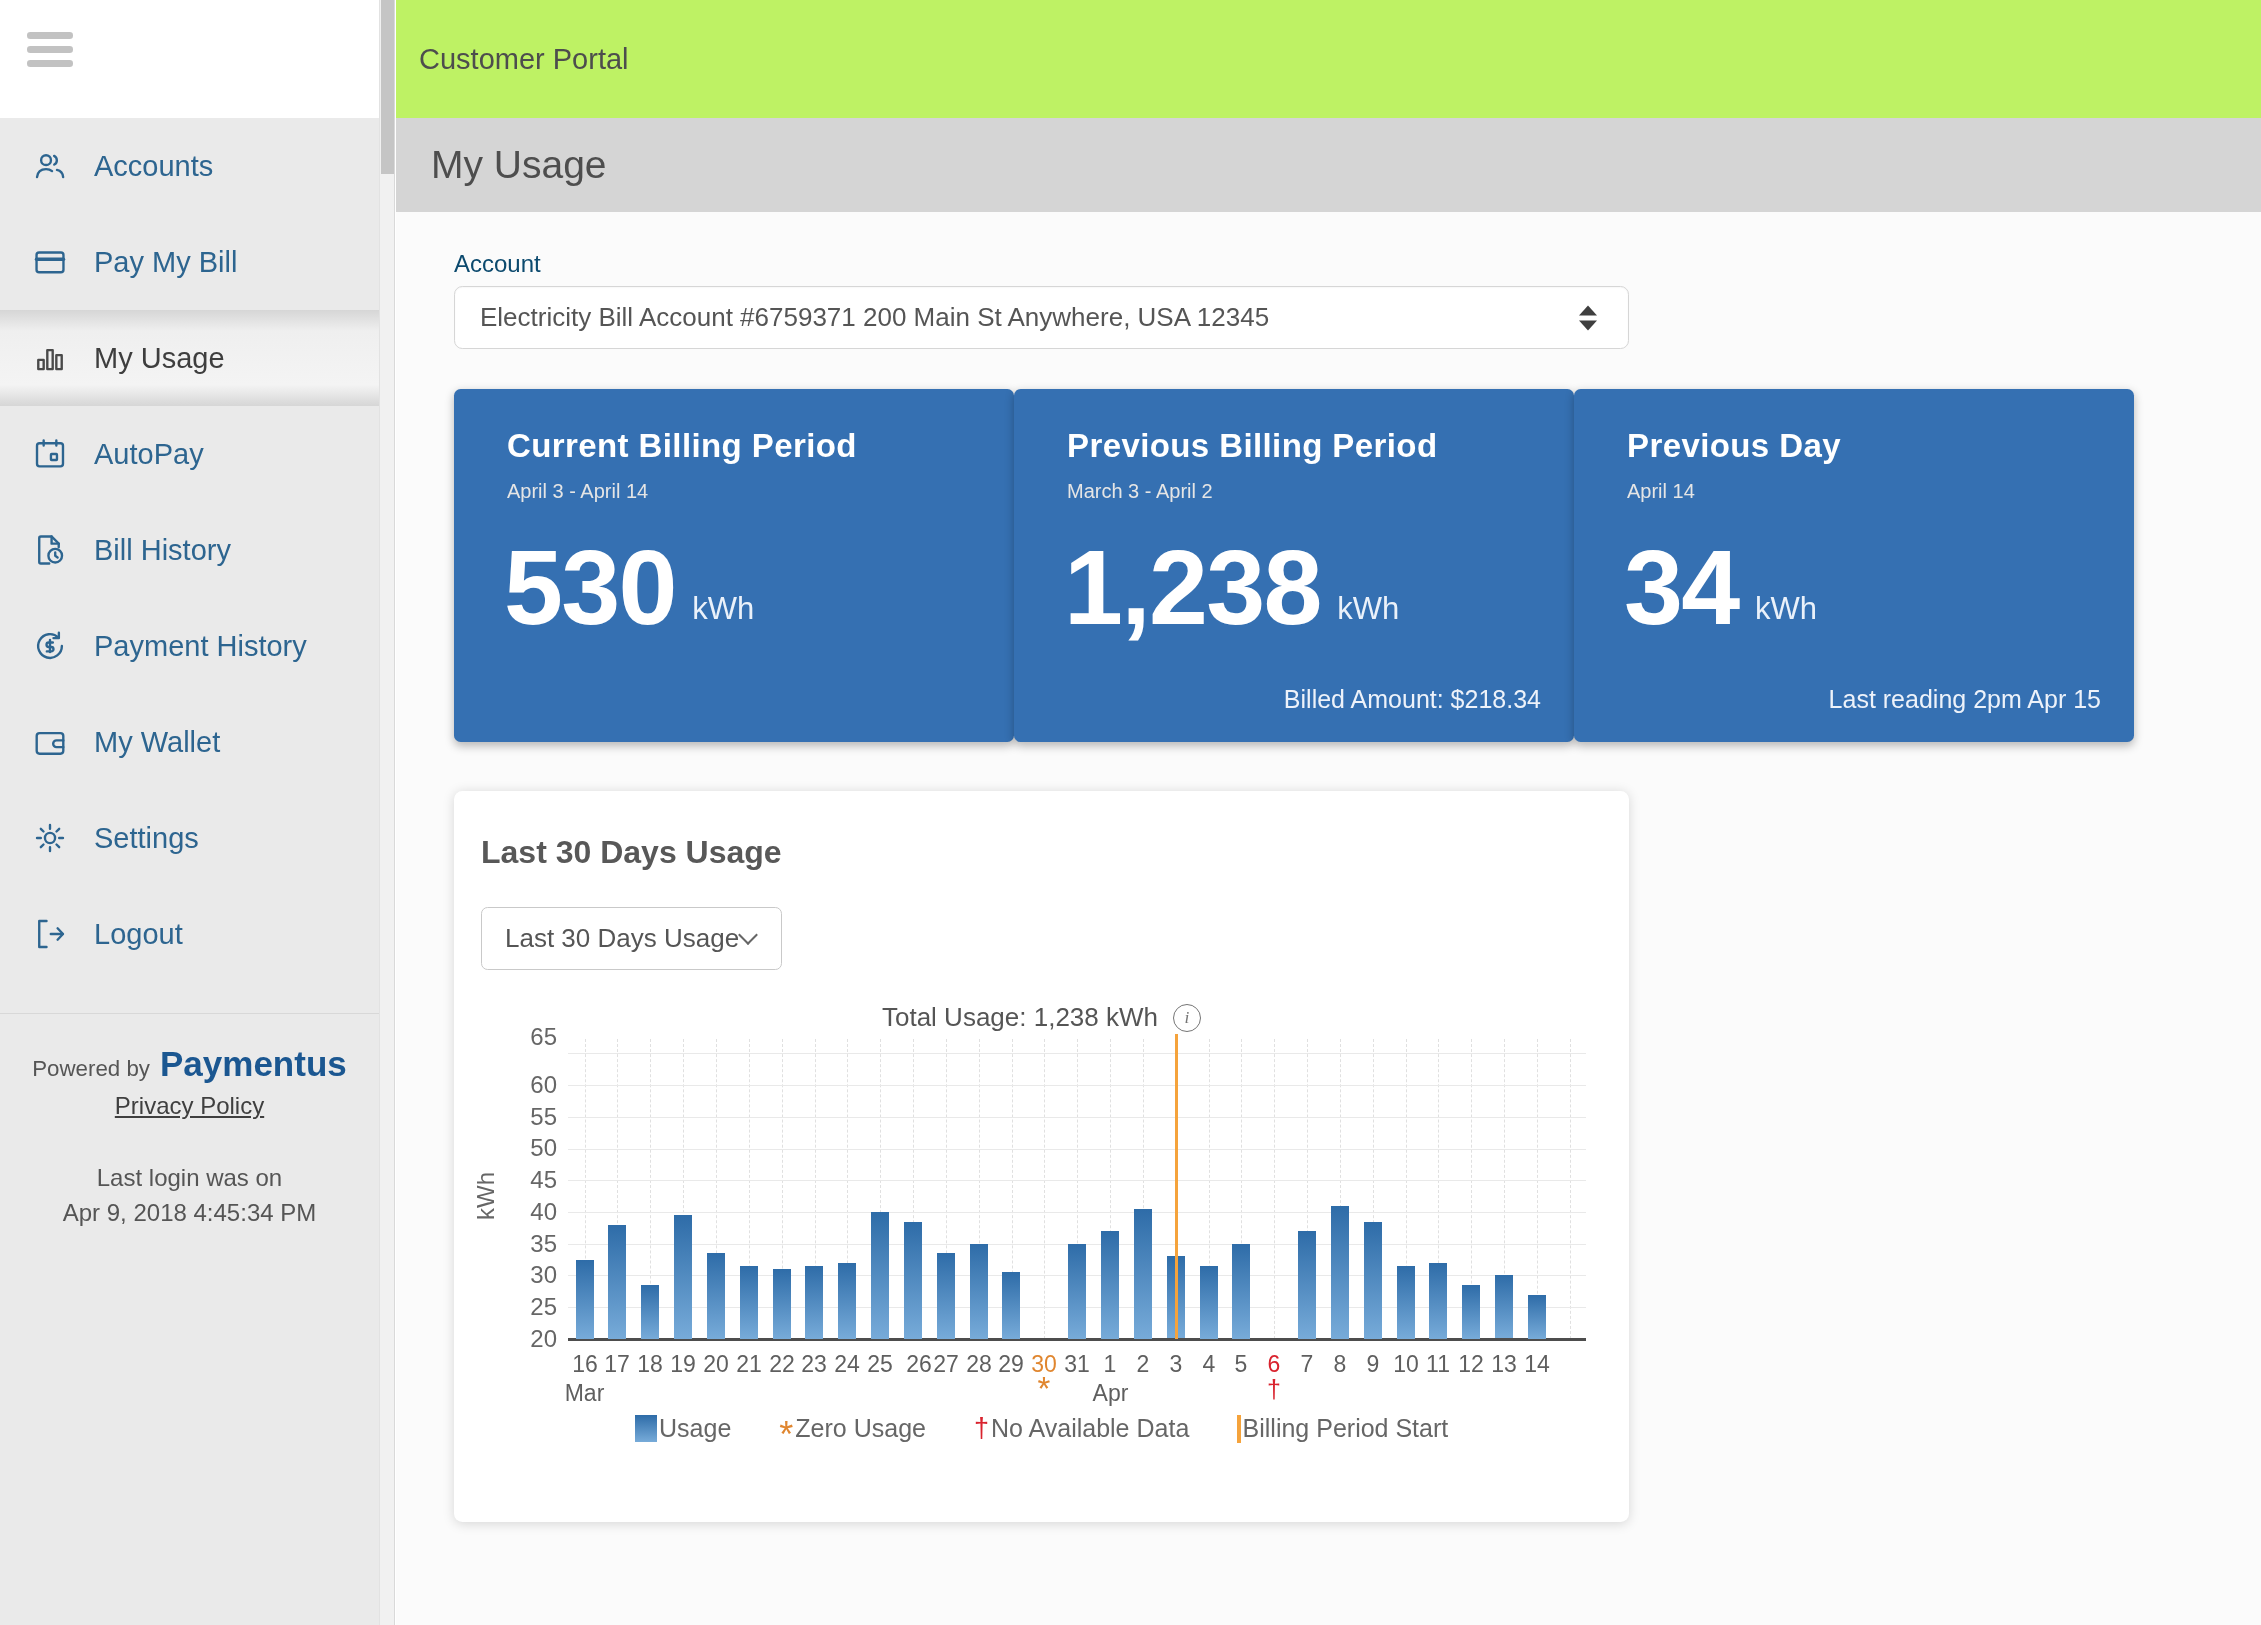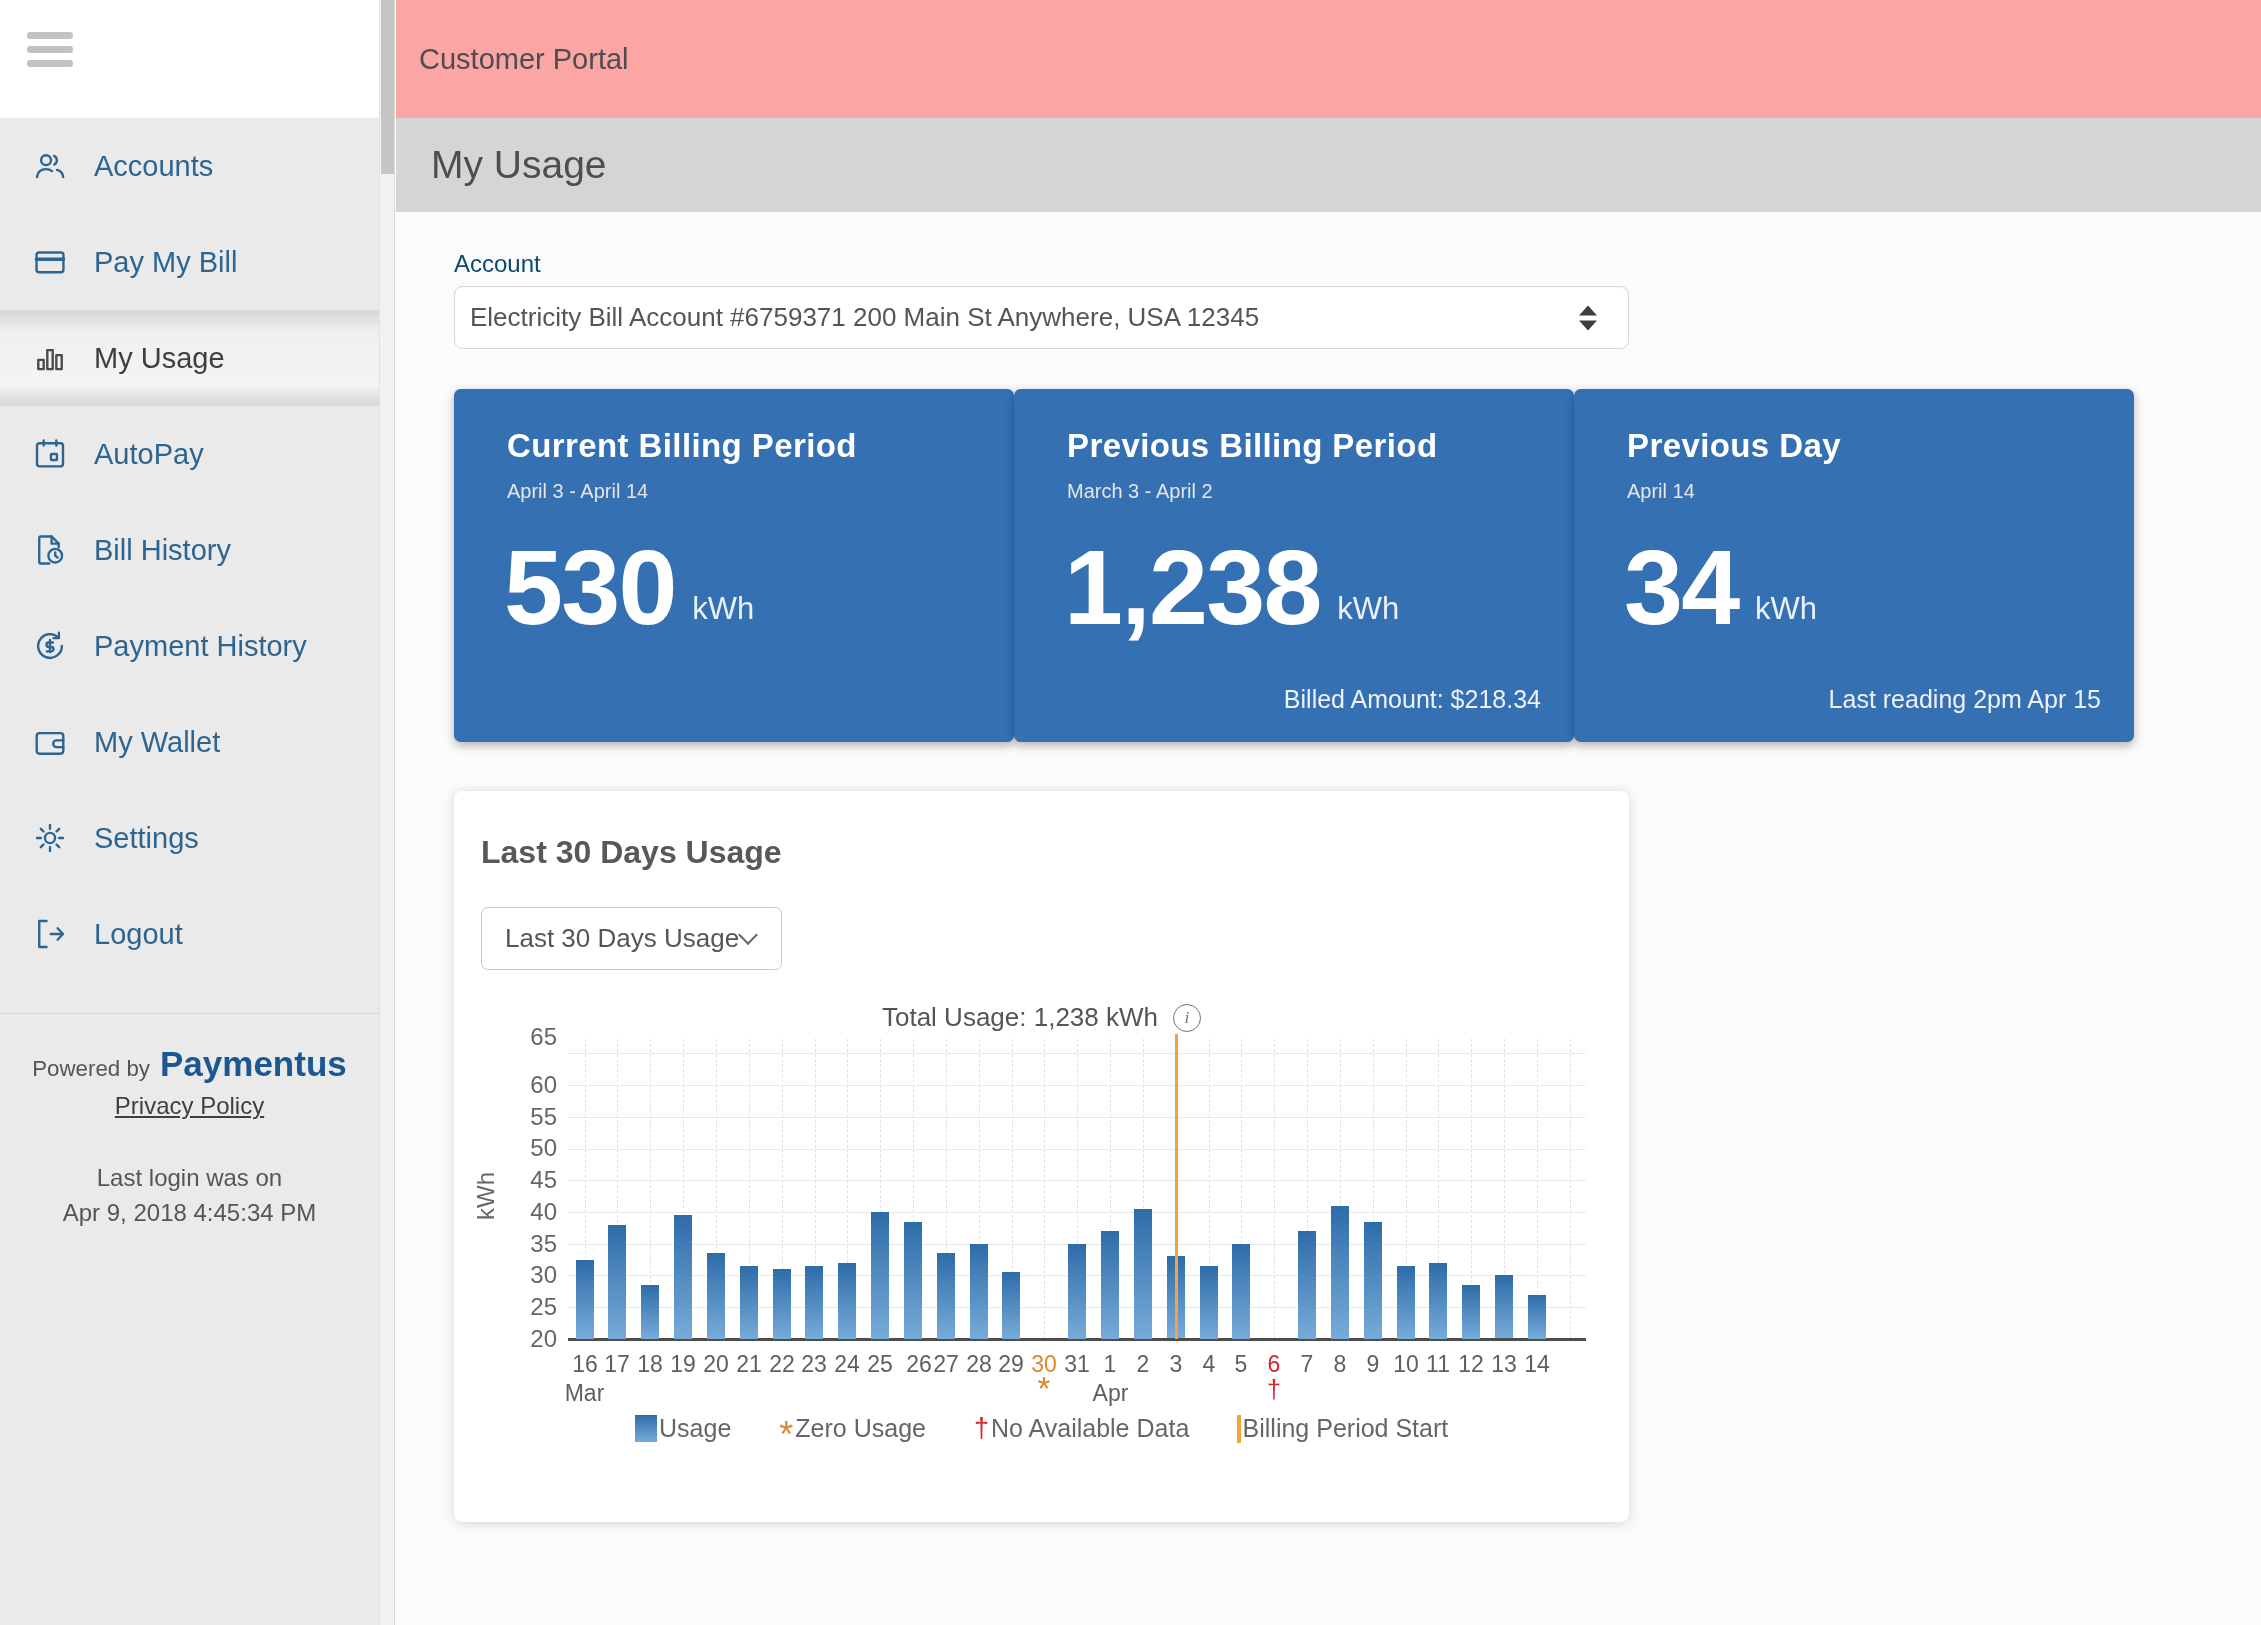--- a/index.html
+++ b/index.html
@@ -21,28 +21,28 @@
   .brand-row{display:flex;justify-content:center;align-items:baseline;gap:10px}
   .powered-by{font-size:22.3px;color:#555}
   .brand{font-size:35px;font-weight:bold}
   .privacy{display:inline-block;margin-top:8.3px;font-size:24px;color:#3f3f3f;text-decoration:underline;cursor:pointer}
   .last-login{margin-top:41px;font-size:24px;color:#555;line-height:1.45}
   .sidebar-scroll{position:absolute;right:0;top:0;width:15px;height:100%;background:#f1f1f1;border-left:0.8px solid #e2e2e2}
   .sidebar-scroll .thumb{position:absolute;top:0;left:0.8px;width:13.2px;height:174px;background:#c5c5c5}
 
   
   .main{position:absolute;left:396px;top:0;right:0;height:100%;background:#fbfbfb}
-  .header{position:absolute;top:0;left:0;width:100%;height:142px;background:#fca5a5}
+  .header{position:absolute;top:0;left:0;width:100%;height:142px;background:#bef264}
   .header-title{position:absolute;left:23px;top:0;height:118px;display:flex;align-items:center;font-size:29px;color:#4d4d4d}
   .banner{position:absolute;top:118px;left:0;width:100%;height:94px;background:#d5d5d5;display:flex;align-items:center;padding-left:35px;font-size:39px;color:#4e4e4e}
   .content{position:absolute;top:212px;left:0;right:0;bottom:0}
 
   
   .account-label{position:absolute;left:58px;top:38px;font-size:24px;color:#0c4a6e}
-  .account-select{position:absolute;left:58px;top:74px;width:1175px;height:63px;background:#fff;border:0.8px solid #d6d6d6;border-radius:8.3px;display:flex;align-items:center;padding:0 91px 0 15px;font-size:26px;color:#555;cursor:pointer;box-shadow:inset 0 0.8px 1.7px rgba(0,0,0,.04)}
+  .account-select{position:absolute;left:58px;top:74px;width:1175px;height:63px;background:#fff;border:0.8px solid #d6d6d6;border-radius:8.3px;display:flex;align-items:center;padding:0 91px 0 25px;font-size:26px;color:#555;cursor:pointer;box-shadow:inset 0 0.8px 1.7px rgba(0,0,0,.04)}
   .spinner{position:absolute;right:31px;top:50%;transform:translateY(-50%);display:flex;flex-direction:column;gap:5px}
   .spinner .up{width:0;height:0;border-left:9px solid transparent;border-right:9px solid transparent;border-bottom:10.8px solid #3f3f3f}
   .spinner .down{width:0;height:0;border-left:9px solid transparent;border-right:9px solid transparent;border-top:10.8px solid #3f3f3f}
 
   
   .cards{position:absolute;left:58px;top:177px;display:flex;}
   .card{width:560px;height:353px;background:#3570b2;border-radius:6.6px;box-shadow:0 3.3px 10px rgba(0,0,0,.28);position:relative;color:#fff;padding:38px 33px 0 53px}
   .card-title{font-size:33px;font-weight:bold;letter-spacing:0.4px}
   .card-sub{font-size:20px;margin-top:15px;color:#e5e5e5}
   .card-value{position:absolute;left:50px;top:156px;display:flex;align-items:flex-end}

